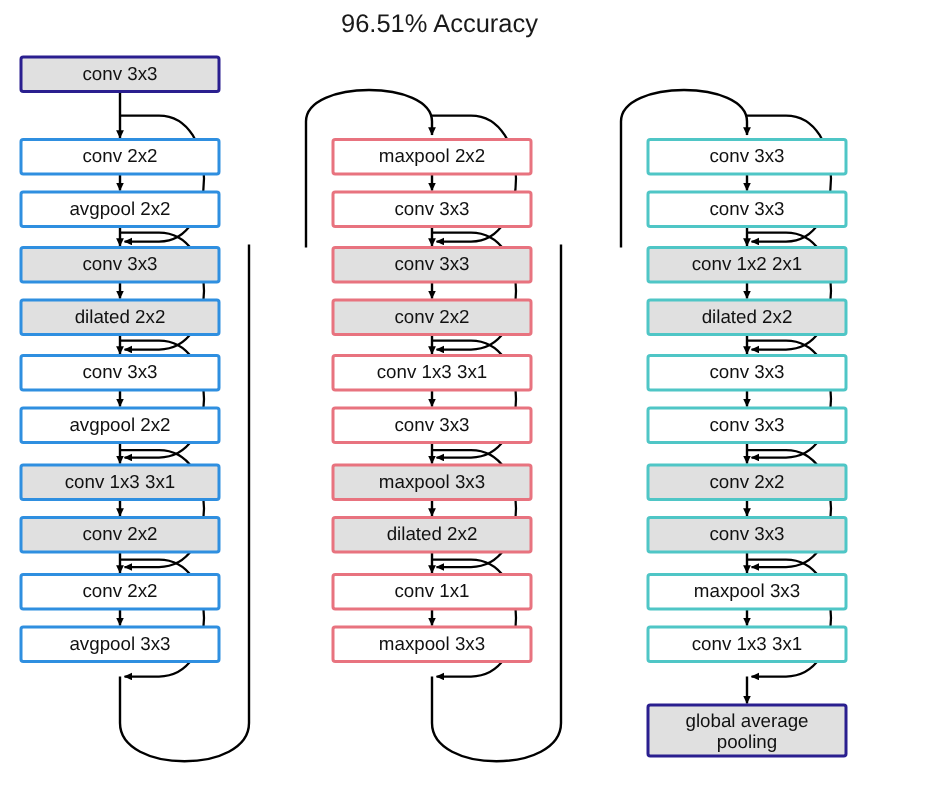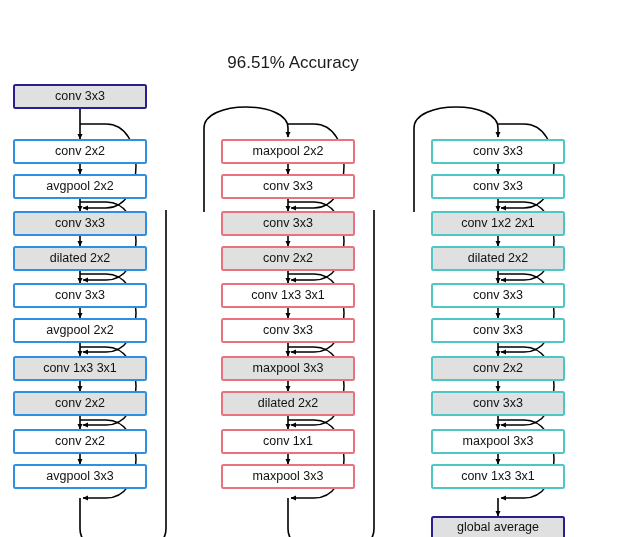--- a/index.html
+++ b/index.html
@@ -13,21 +13,20 @@
     height: 537px;
     font-family: "Liberation Sans", sans-serif;
     overflow: hidden;
     position: relative;
   }
   #stage {
     position: relative;
     width: 621px;
     height: 429px;
     background: #ffffff;
-    margin-top: 47px;
   }
   #diagram-svg {
     position: absolute;
     left: 0;
     top: 0;
     width: 621px;
     height: 537px;
     display: block;
   }
   .node-label {

